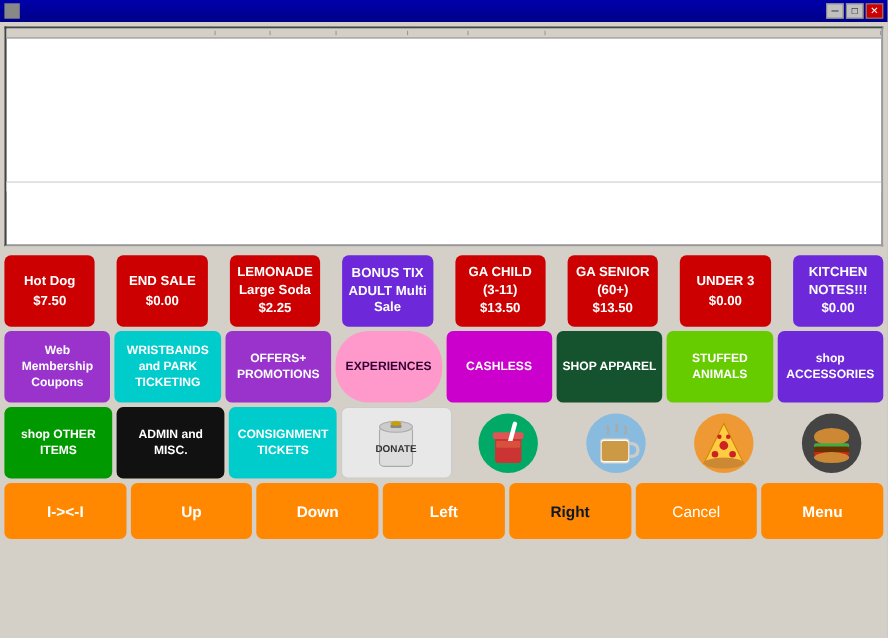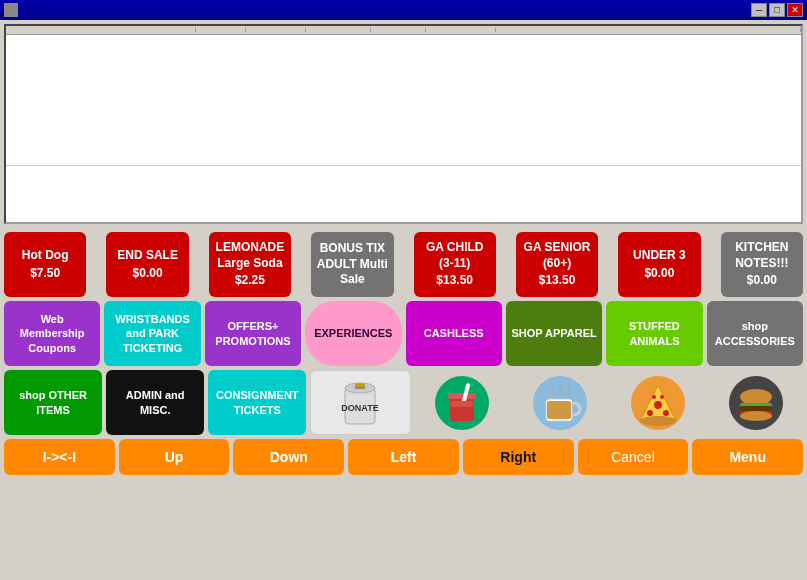--- a/index.html
+++ b/index.html
@@ -164,44 +164,44 @@
       text-align: center;
       font-weight: bold;
       font-size: 11px;
       padding: 4px;
       line-height: 1.3;
     }
     
     .nav-row {
       display: flex;
       gap: 4px;
-      height: 36px;
+      height: 51px;
     }
     .nav-btn {
       flex: 1;
       border: none;
       border-radius: 6px;
       cursor: pointer;
       font-weight: bold;
       font-size: 13px;
       color: white;
       display: flex;
       align-items: center;
       justify-content: center;
       text-align: center;
     }
     
     .red-dark { background-color: #cc0000; color: white; }
-    .orange-btn { background-color: #737373; color: white; }
+    .orange-btn { background-color: #6d28d9; color: white; }
     .green-btn { background-color: #009900; color: white; }
     .purple-btn { background-color: #9933cc; color: white; }
     .cyan-btn { background-color: #00cccc; color: white; }
     .magenta-btn { background-color: #cc00cc; color: white; }
     .pink-light { background-color: #ff99cc; color: #330033; border-radius: 30px; }
-    .teal-btn { background-color: #4d7c0f; color: white; }
+    .teal-btn { background-color: #14532d; color: white; }
     .lime-btn { background-color: #66cc00; color: white; }
     .black-btn { background-color: #111111; color: white; }
     .white-btn { background-color: #ffffff; color: #333; border: 1px solid #ccc; }
     .nav-orange { background-color: #ff8800; color: white; }
   </style>
 </head>
 <body>
 
 <div class="title-bar">
   <div class="title-bar-left">

